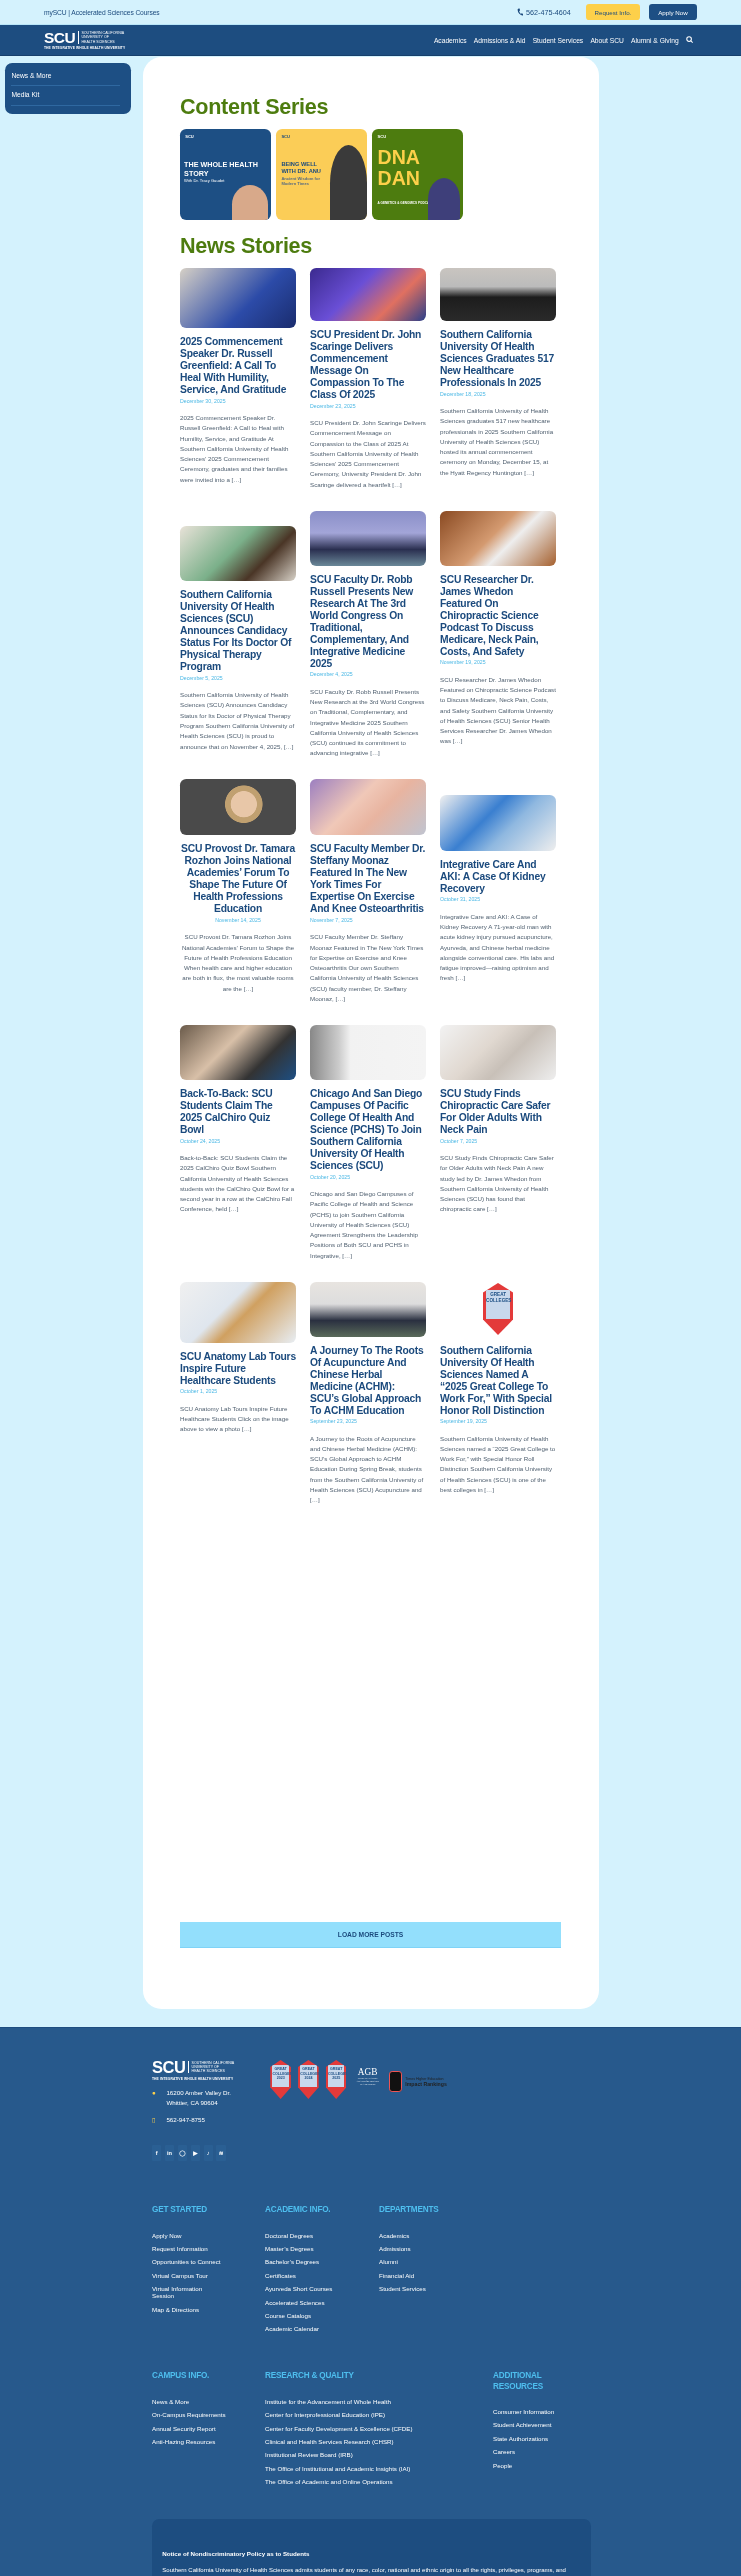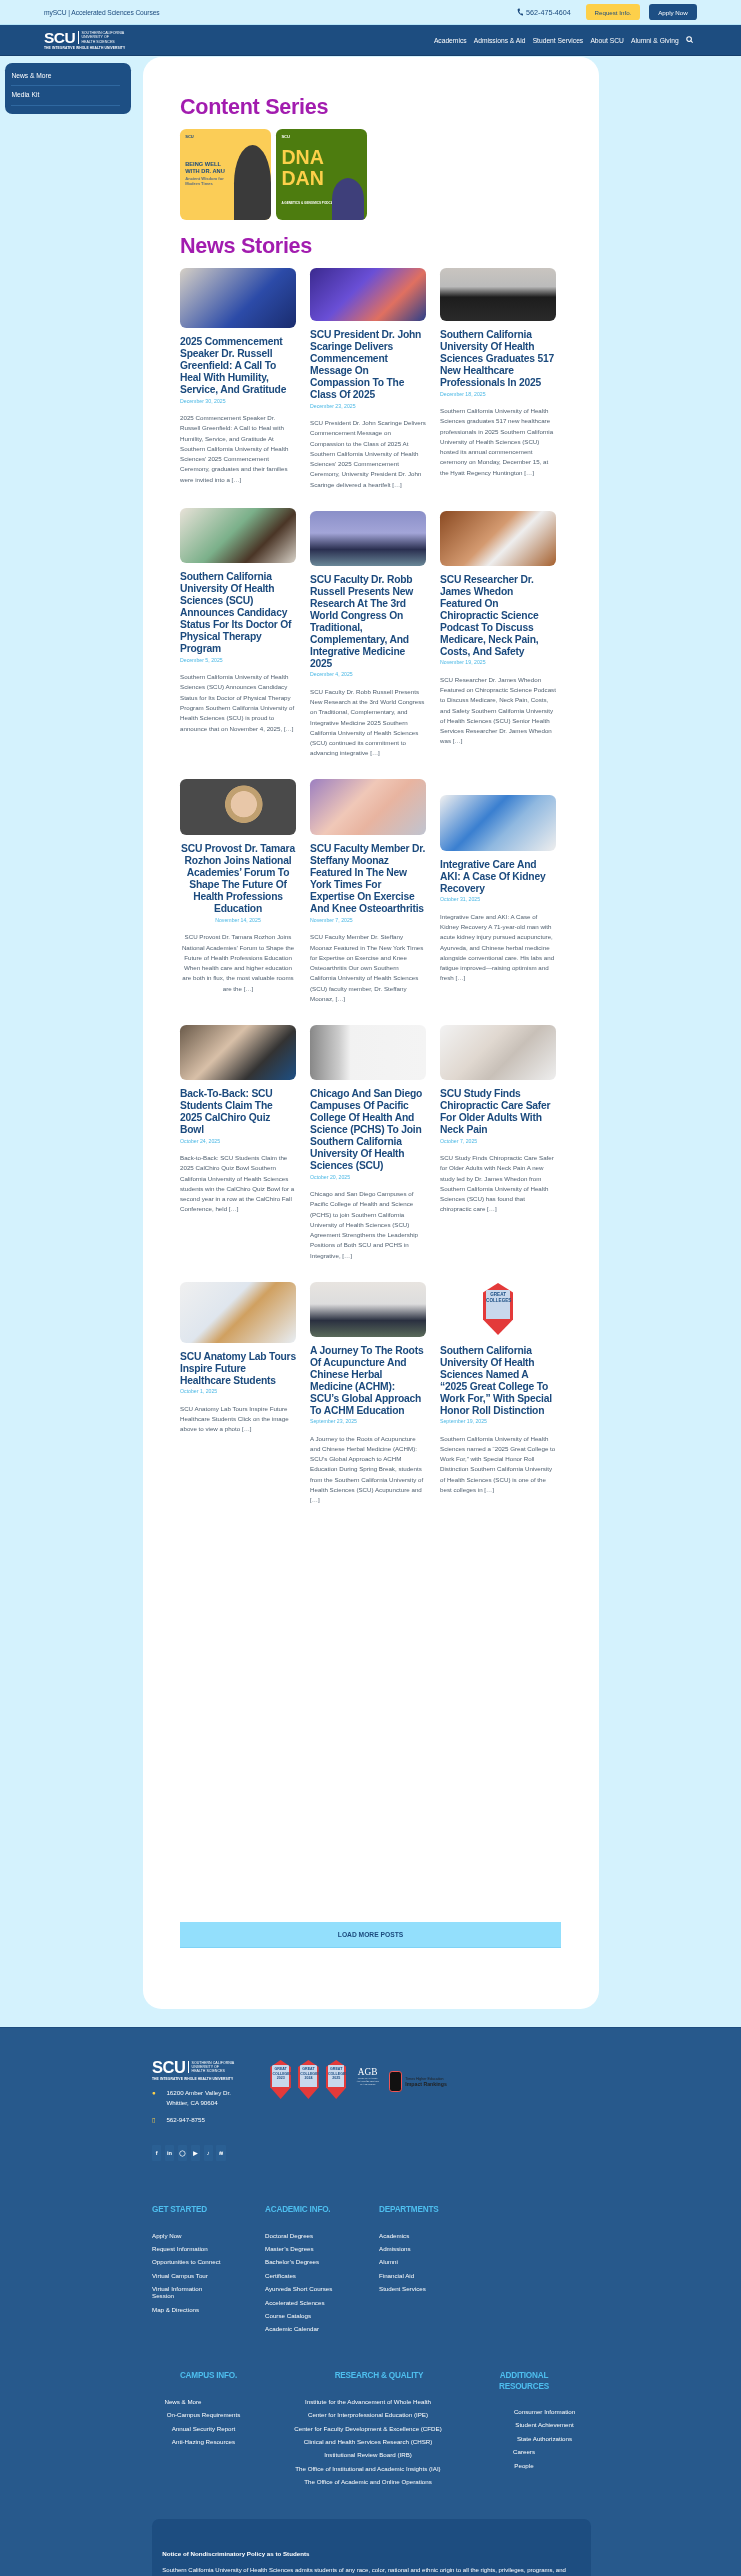--- a/index.html
+++ b/index.html
@@ -22,21 +22,21 @@
   .logo-sub { font-size: 3.6px; line-height: 1.15; border-left: 0.5px solid #fff; padding-left: 2.1px; text-transform: uppercase; }
   .logo-tag { font-size: 3.3px; font-weight: bold; margin-top: 1px; letter-spacing: 0.1px; }
   .navlinks { display: flex; gap: 7.2px; align-items: center; color: #fff; font-size: 6.7px; }
 
   
   .page { position: relative; height: 1971px; }
   .sidemenu { position: absolute; left: 5.2px; top: 6.7px; width: 126px; background: #1d4f84; border-radius: 7.2px; padding: 4.1px 6.2px 8.2px 6.2px; }
   .sidemenu a { display: block; color: #fff; font-size: 6.7px; padding: 5.2px 0 6.2px 0; border-bottom: 0.5px solid #2f68a0; margin-right: 5.2px; }
   .card { position: absolute; left: 143px; top: 1px; width: 456px; height: 1952px; background: #fff; border-radius: 18.5px; padding: 0 37px; }
 
-  h2.section { font-size: 21.6px; font-weight: bold; color: #a21caf; letter-spacing: -0.3px; }
+  h2.section { font-size: 21.6px; font-weight: bold; color: #4d7c0f; letter-spacing: -0.3px; }
   .cs-title { margin-top: 37px; }
   .covers { display: flex; gap: 5.2px; margin-top: 9.3px; }
   .cover { width: 91px; height: 91px; border-radius: 6.2px; position: relative; overflow: hidden; padding: 5.2px; }
   .cover .clogo { font-size: 4.1px; font-weight: bold; }
   .cover1 { background: #fdd25a; color: #1b4a7d; }
   .cover2 { background: #1d4f84; color: #fff; }
   .cover3 { background: #fbcd57; color: #1b4a7d; }
   .cover4 { background: #4d7c0f; color: #fdd04a; }
   .cover .ctitle { position: absolute; font-weight: bold; }
   .mic-circle { position: absolute; left: 25px; top: 30px; width: 42px; height: 42px; border-radius: 50%; background: #1d4f84; }
@@ -70,21 +70,21 @@
   .agb small { display: block; font-size: 2.6px; }
   .the { display: flex; gap: 3.1px; align-items: center; margin-top: 11.3px; }
   .the-icon { width: 13.4px; height: 20.6px; background: #111; border-radius: 3.1px; border: 1.5px solid #e55; }
   .the-text { font-size: 3.6px; color: #222; }
   .the-text b { display: block; font-size: 5.2px; }
 
   .f-cols { display: grid; grid-template-columns: 113px 114px 114px 113px; padding: 15.5px 0 0 152px; }
   .f-col h4 { color: #4ebeee; font-size: 8.2px; font-weight: bold; line-height: 11.3px; min-height: 25px; text-transform: uppercase; letter-spacing: -0.2px; }
   .f-col a { display: block; font-size: 6.2px; line-height: 7.2px; padding: 3.1px 0 3.1px 0; width: 62px; }
   .f-col.wide a { width: 124px; }
-  .f-cols2 { margin-top: 18.5px; text-align: center; }
+  .f-cols2 { margin-top: 18.5px; }
 
   .notice { margin: 31px 0 0 152px; width: 439px; background: #1d4d80; border-radius: 7.2px; padding: 31px 10.3px 31px 10.3px; height: 126px; }
   .notice h5 { font-size: 6.2px; font-weight: bold; }
   .notice p { font-size: 6px; line-height: 10.3px; margin-top: 7.2px; }
 </style>
 </head>
 <body>
 
 <div class="topbar">
   <a class="links">mySCU | Accelerated Sciences Courses</a>
@@ -125,20 +125,26 @@
 
 <div class="page">
   <nav class="sidemenu">
     <a>News &amp; More</a>
     <a>Media Kit</a>
   </nav>
 
   <main class="card">
     <h2 class="section cs-title">Content Series</h2>
     <div class="covers">
+      <a class="cover cover2">
+        <div class="clogo">SCU</div>
+        <div class="ctitle" style="top:31px;left:4.1px;font-size:7.2px;width:82px;">THE WHOLE HEALTH STORY</div>
+        <div class="ctitle" style="top:49px;left:4.1px;font-size:4.1px;font-weight:normal;">With Dr. Tracy Gaudet</div>
+        <div class="person" style="left:52px;top:56px;width:36px;height:39px;background:#d8a98a;"></div>
+      </a>
       <a class="cover cover3">
         <div class="clogo">SCU</div>
         <div class="ctitle" style="top:32px;left:5.2px;font-size:5.7px;width:49px;line-height:6.7px;">BEING WELL WITH DR. ANU</div>
         <div class="ctitle" style="top:47px;left:5.2px;font-size:4.1px;width:46px;color:#5a6d80;">Ancient Wisdom for Modern Times</div>
         <div class="person" style="left:54px;top:15.5px;width:37px;height:77px;background:#3a3a3a;"></div>
       </a>
       <a class="cover cover4">
         <div class="clogo" style="color:#fff;">SCU</div>
         <div class="ctitle" style="top:17.5px;left:5.2px;font-size:19.6px;line-height:21.6px;width:62px;">DNA DAN</div>
         <div class="ctitle" style="top:72px;left:5.2px;font-size:3.1px;color:#fff;">A GENETICS &amp; GENOMICS PODCAST</div>
@@ -161,21 +167,21 @@
         <div class="date">December 23, 2025</div>
         <p class="excerpt">SCU President Dr. John Scaringe Delivers Commencement Message on Compassion to the Class of 2025 At Southern California University of Health Sciences’ 2025 Commencement Ceremony, University President Dr. John Scaringe delivered a heartfelt […]</p>
       </article>
       <article class="post">
         <a class="thumb" style="height:53px;display:block;background:linear-gradient(180deg,#c9c5c0 0%,#bbb 35%,#1d1d1d 55%,#2a2a2a 100%);"></a>
         <h3>Southern California University Of Health Sciences Graduates 517 New Healthcare Professionals In 2025</h3>
         <div class="date">December 18, 2025</div>
         <p class="excerpt">Southern California University of Health Sciences graduates 517 new healthcare professionals in 2025 Southern California University of Health Sciences (SCU) hosted its annual commencement ceremony on Monday, December 15, at the Hyatt Regency Huntington […]</p>
       </article>
 
-      <article class="post" style="margin-top:18px;">
+      <article class="post" style="margin-top:36px;">
         <a class="thumb" style="height:55px;display:block;background:linear-gradient(135deg,#e8e2d8,#7bb08a 45%,#4a3526 70%,#d8d2c8);"></a>
         <h3>Southern California University Of Health Sciences (SCU) Announces Candidacy Status For Its Doctor Of Physical Therapy Program</h3>
         <div class="date">December 5, 2025</div>
         <p class="excerpt">Southern California University of Health Sciences (SCU) Announces Candidacy Status for Its Doctor of Physical Therapy Program Southern California University of Health Sciences (SCU) is proud to announce that on November 4, 2025, […]</p>
       </article>
       <article class="post" style="margin-top:20.6px;">
         <a class="thumb" style="height:55px;display:block;background:linear-gradient(180deg,#8a8fc8 0%,#a3a5d8 40%,#2a2f50 70%,#6a8898);"></a>
         <h3>SCU Faculty Dr. Robb Russell Presents New Research At The 3rd World Congress On Traditional, Complementary, And Integrative Medicine 2025</h3>
         <div class="date">December 4, 2025</div>
         <p class="excerpt">SCU Faculty Dr. Robb Russell Presents New Research at the 3rd World Congress on Traditional, Complementary, and Integrative Medicine 2025 Southern California University of Health Sciences (SCU) continued its commitment to advancing integrative […]</p>

